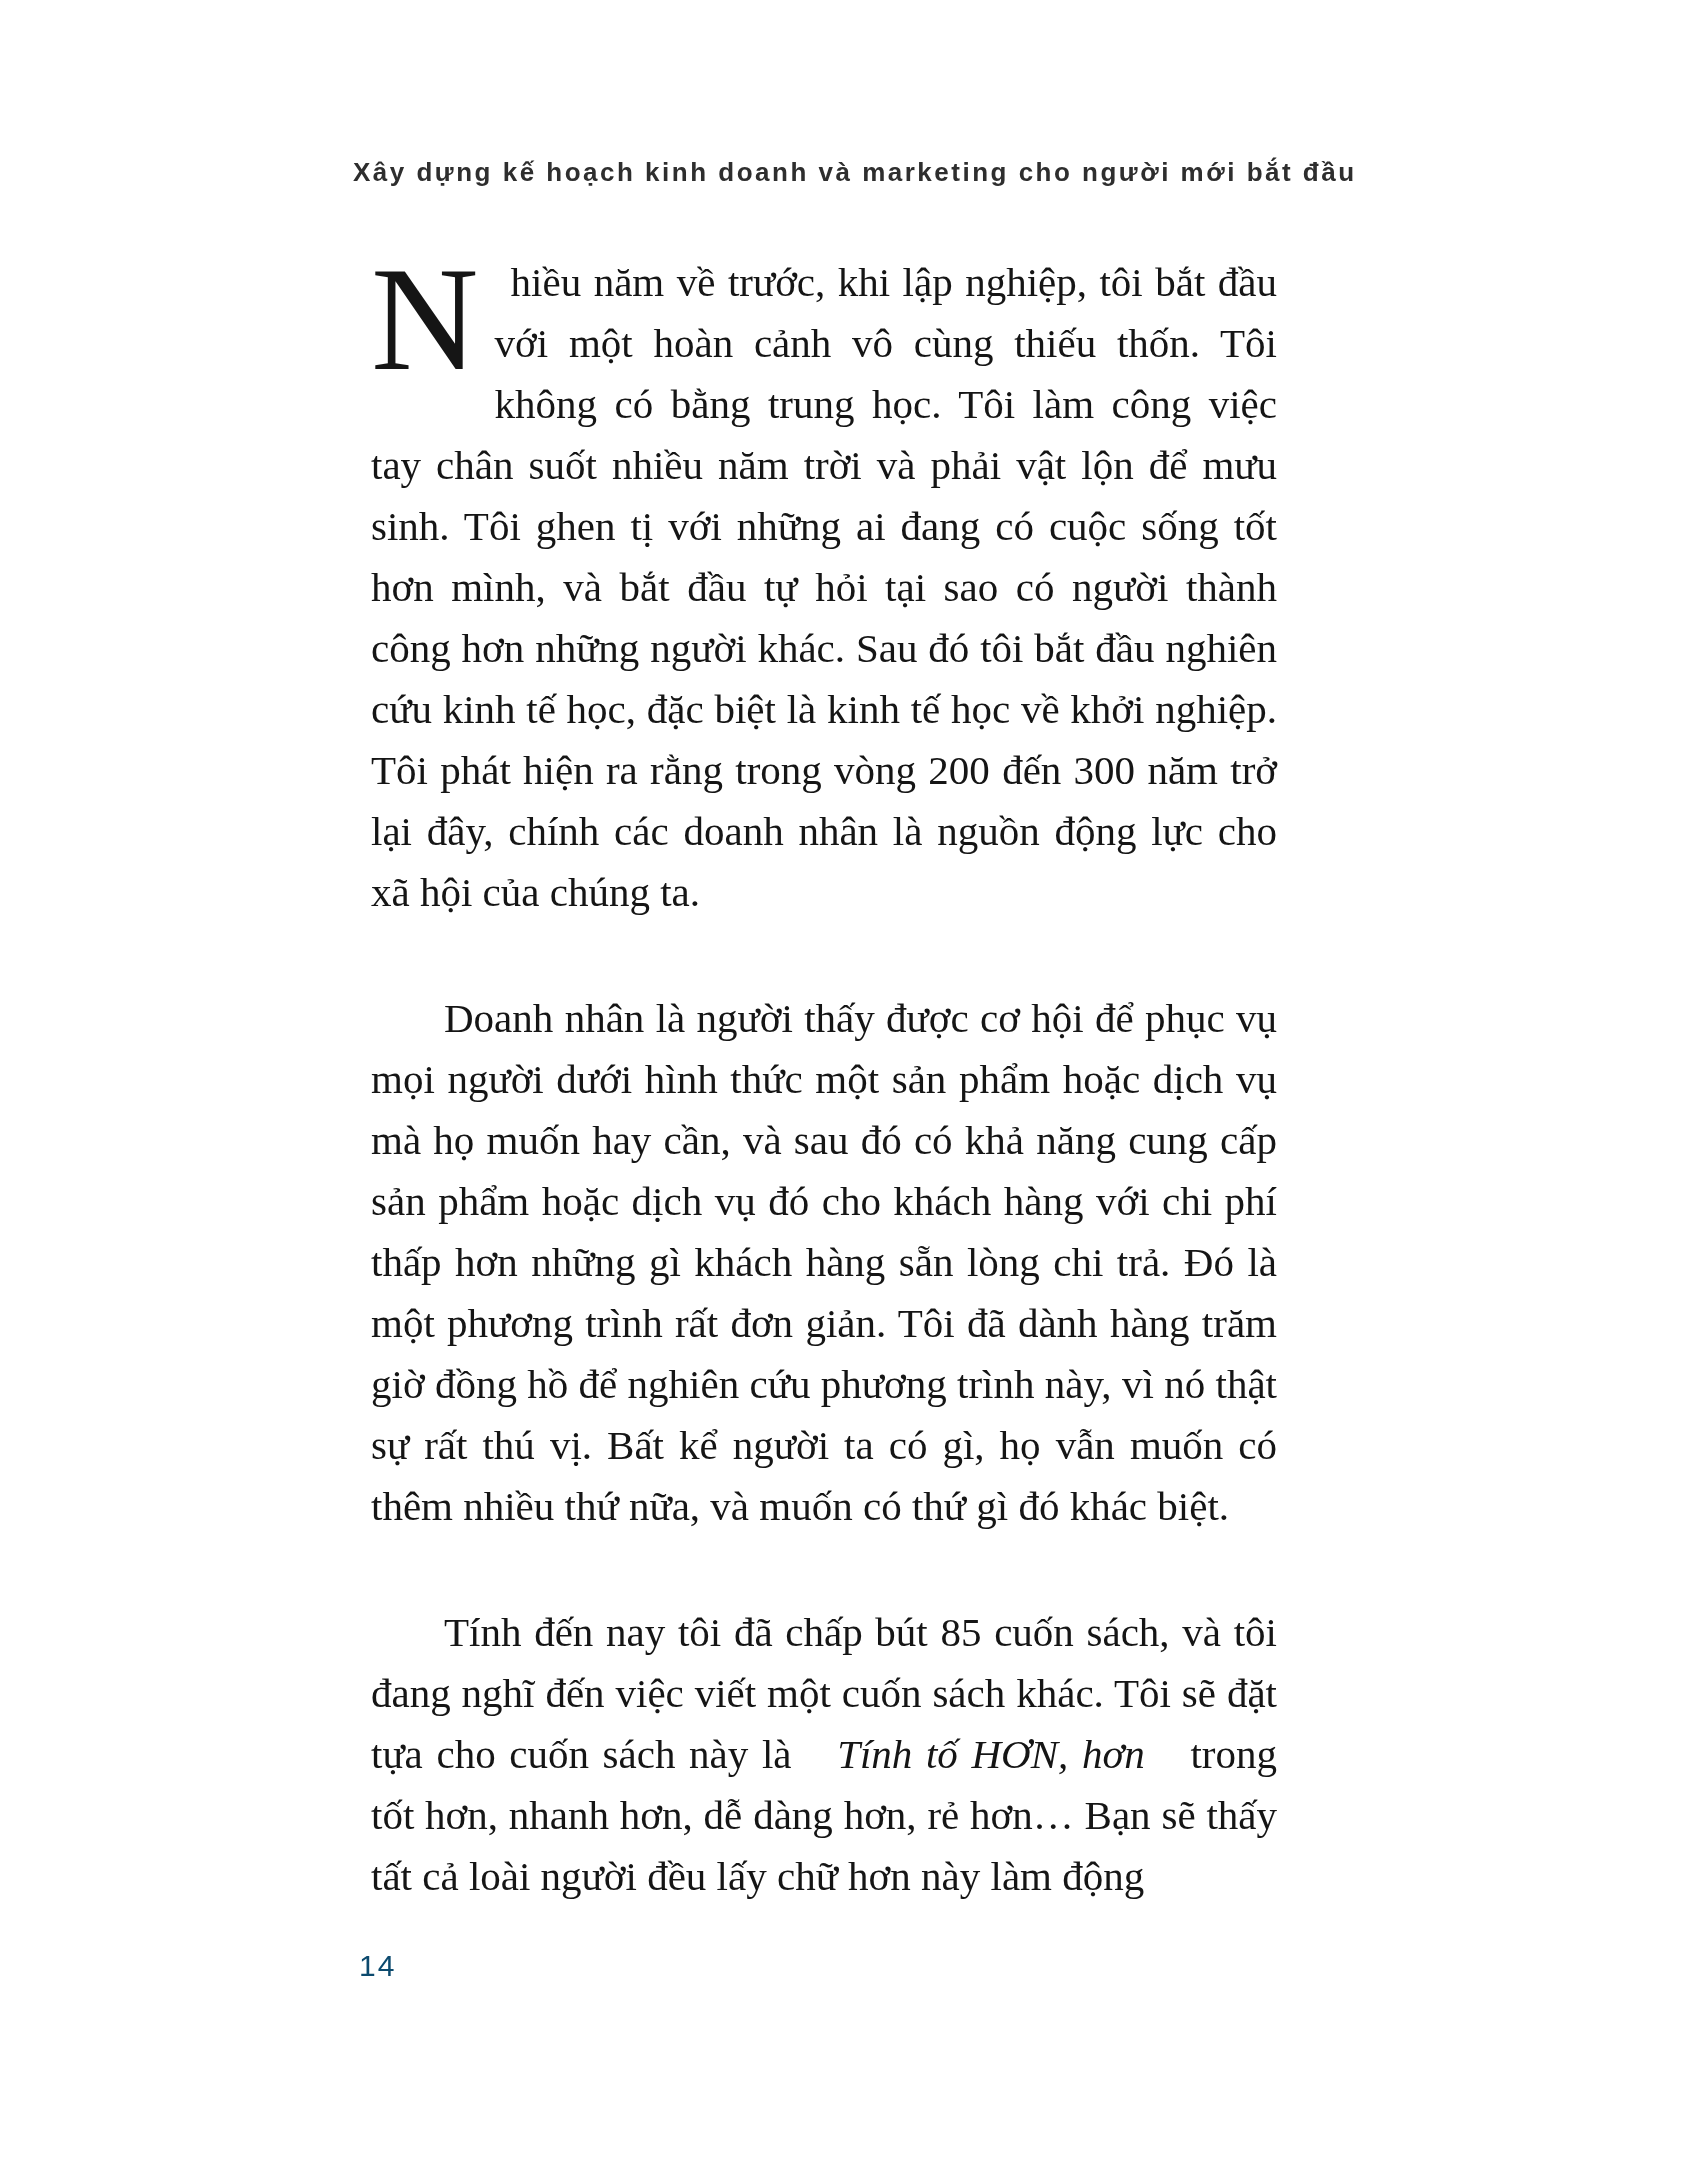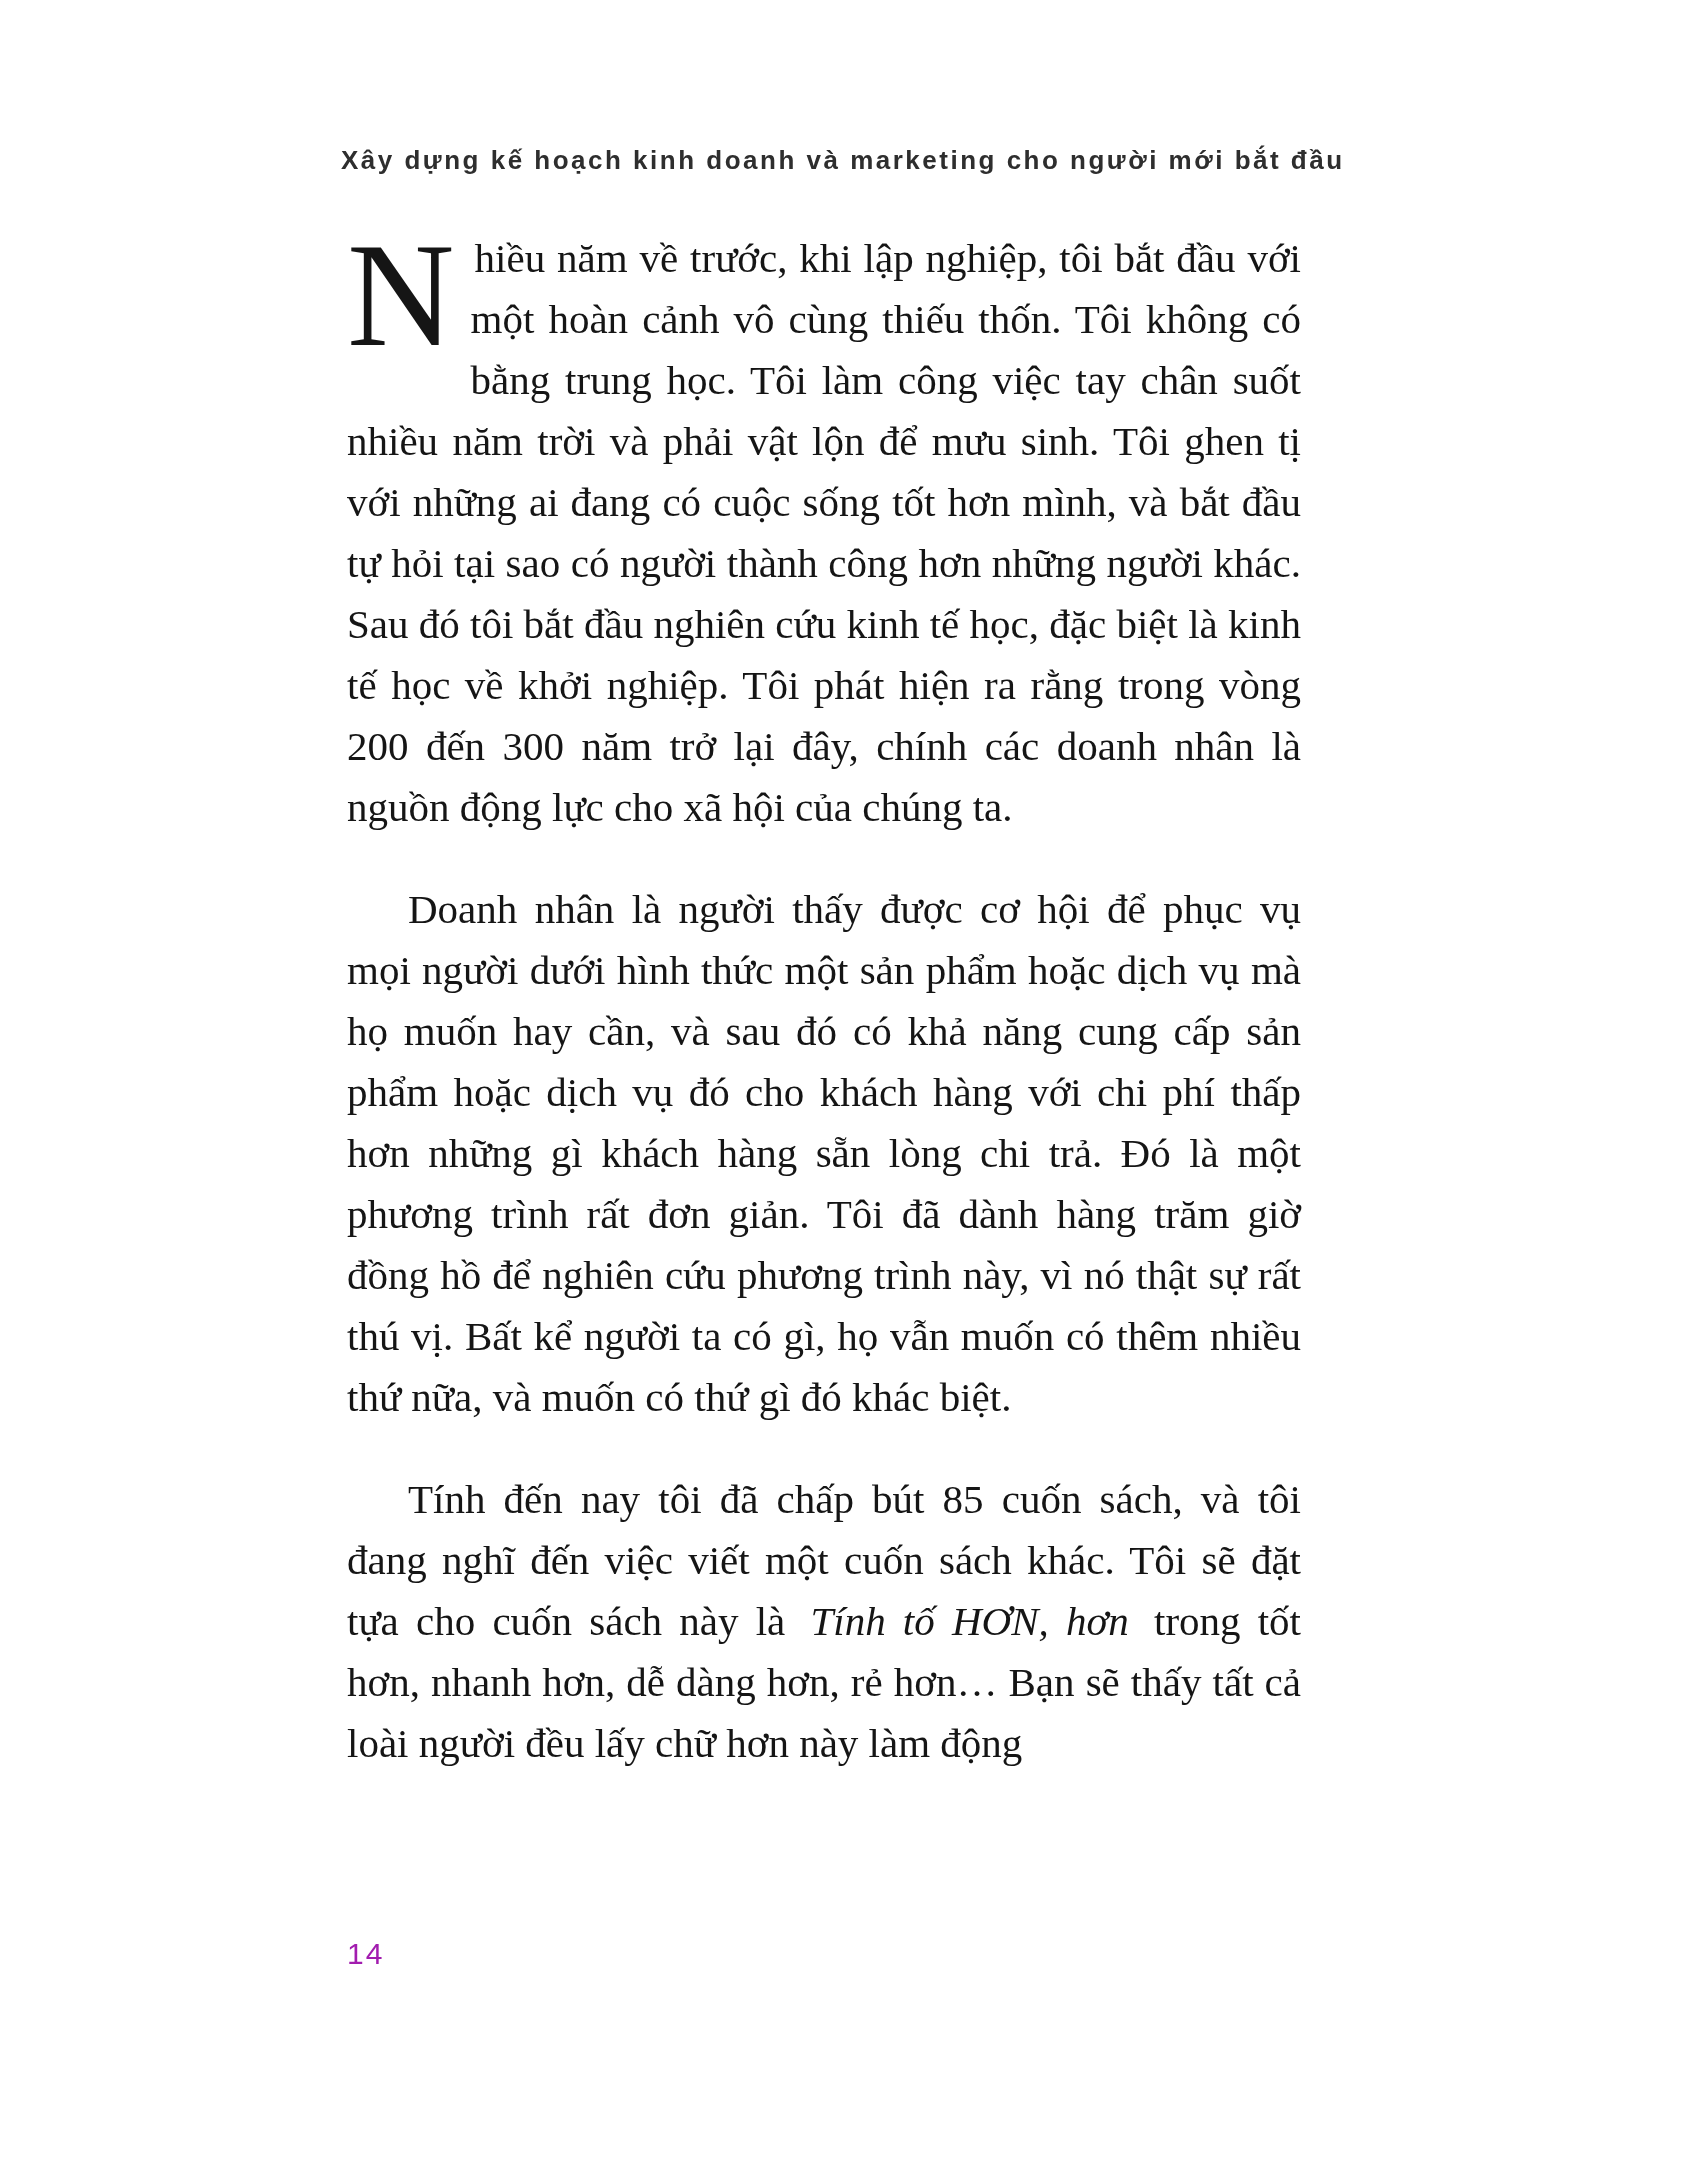--- a/index.html
+++ b/index.html
@@ -1,15 +1,15 @@
 <!DOCTYPE html>
 <html><head>
 <meta charset="utf-8">
 <style>
-  * { margin: 0; padding: 4px; box-sizing: border-box; }
+  * { margin: 0; padding: 16px; box-sizing: border-box; }
 
   html, body {
     width: 1683px;
     height: 2178px;
     background: #ffffff;
     font-family: "Liberation Serif", serif;
   }
 
   .page {
     position: absolute;
@@ -66,21 +66,21 @@
     font-style: italic;
   }
 
   .page-number {
     position: absolute;
     top: 1933px;
     left: 343px;
     font-family: "Liberation Sans", sans-serif;
     font-size: 30px;
     letter-spacing: 2px;
-    color: #a21caf;
+    color: #0c4a6e;
   }
 </style>
 </head>
 <body>
 
 <div class="page">
 
   <header class="running-head">Xây dựng kế hoạch kinh doanh và marketing cho người mới bắt đầu</header>
 
   <main class="body-text">

